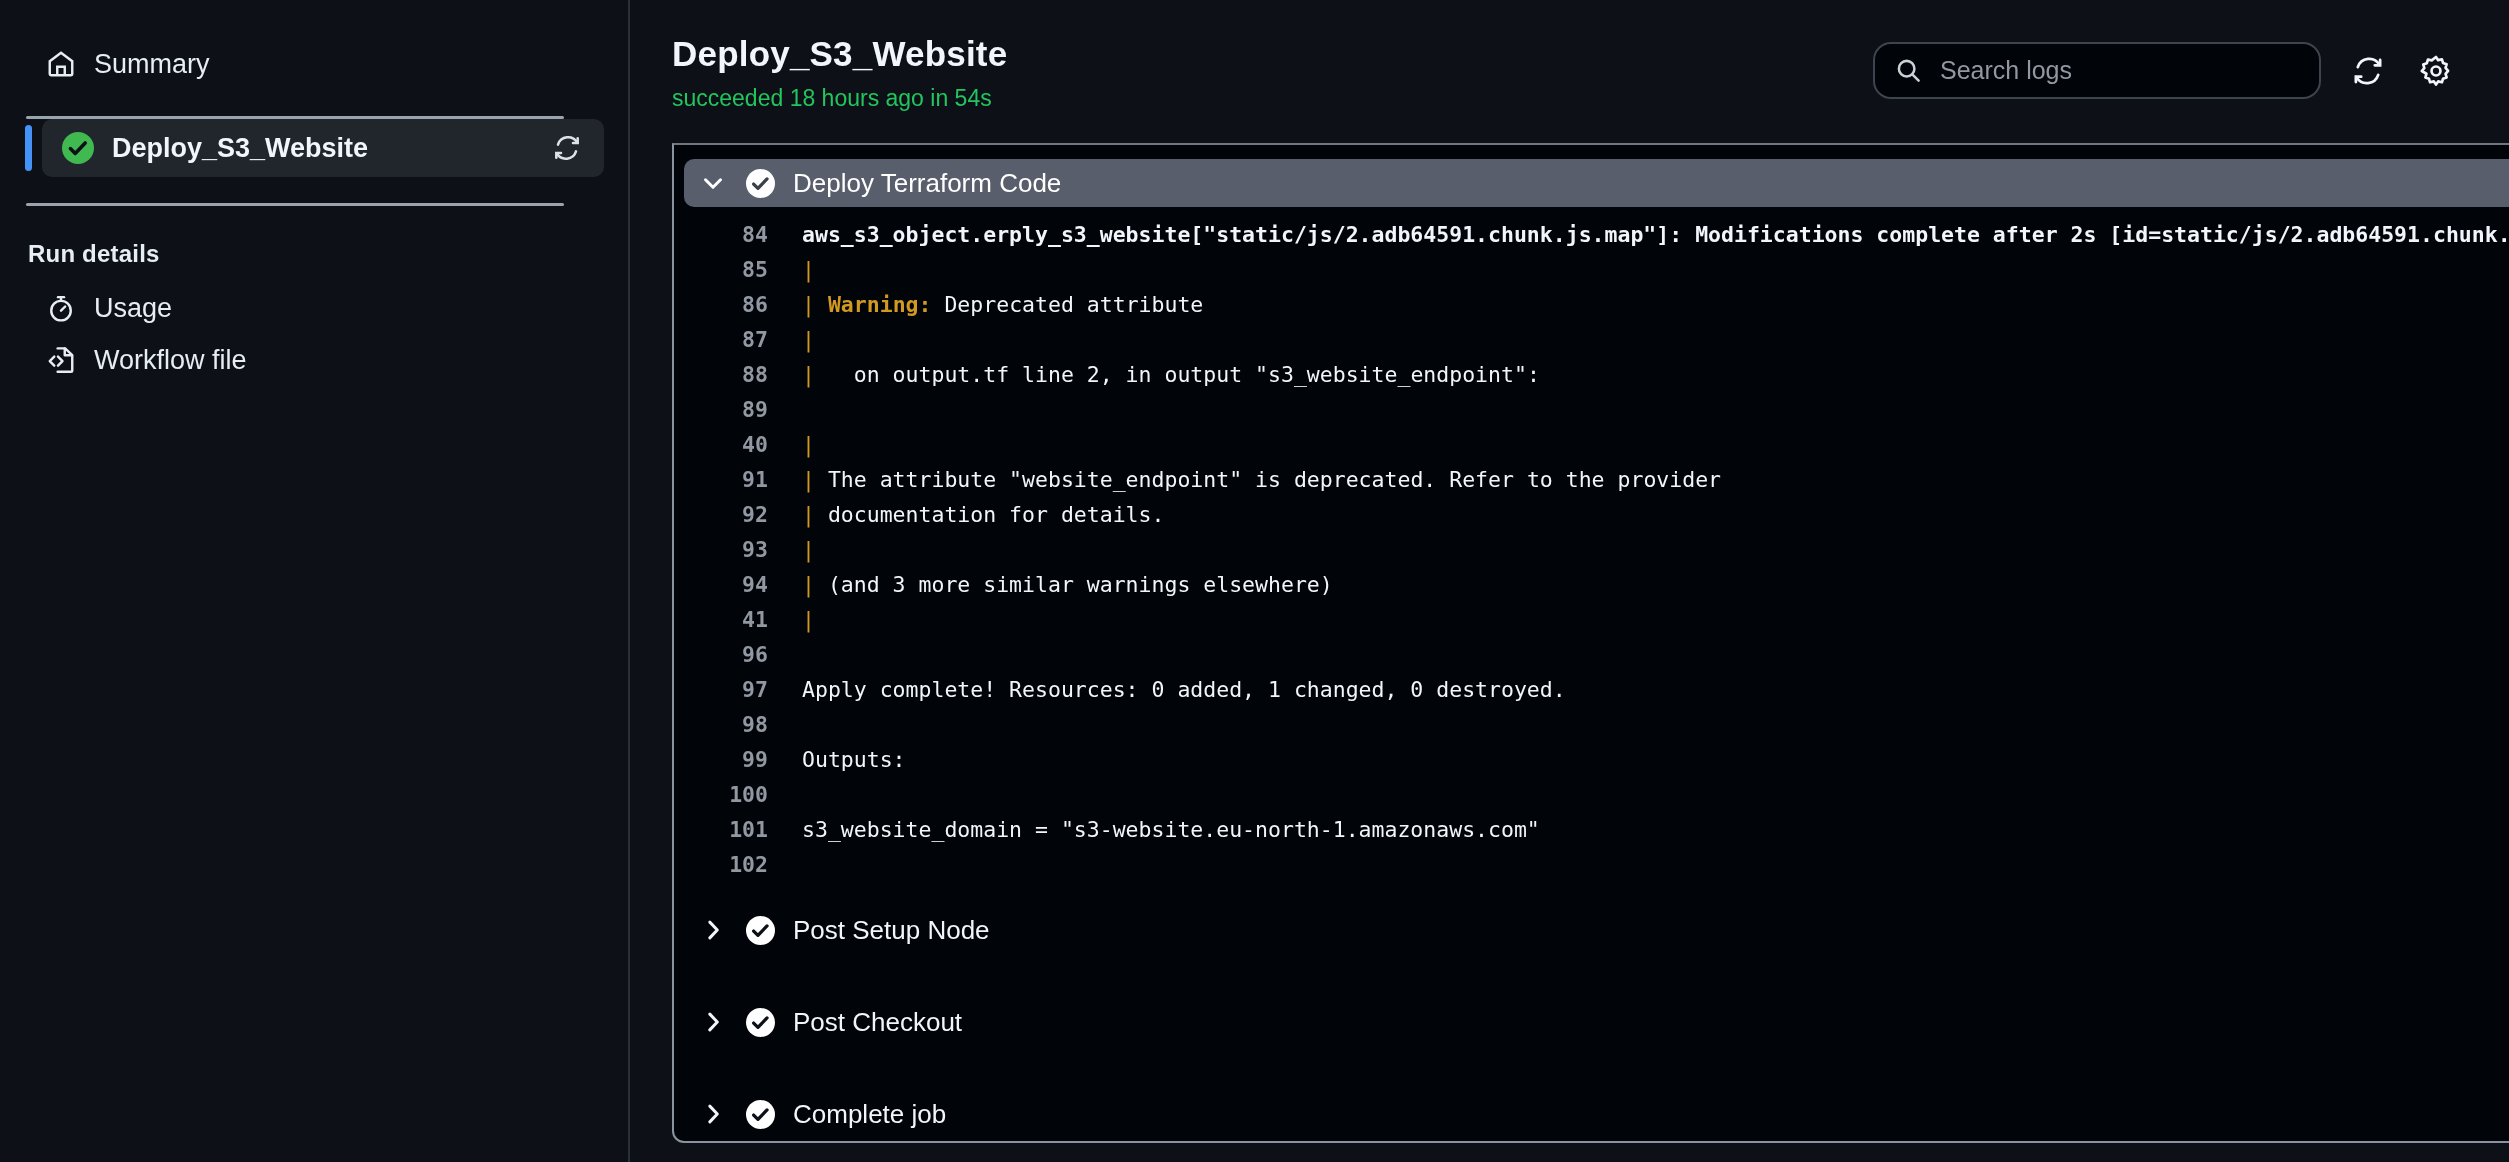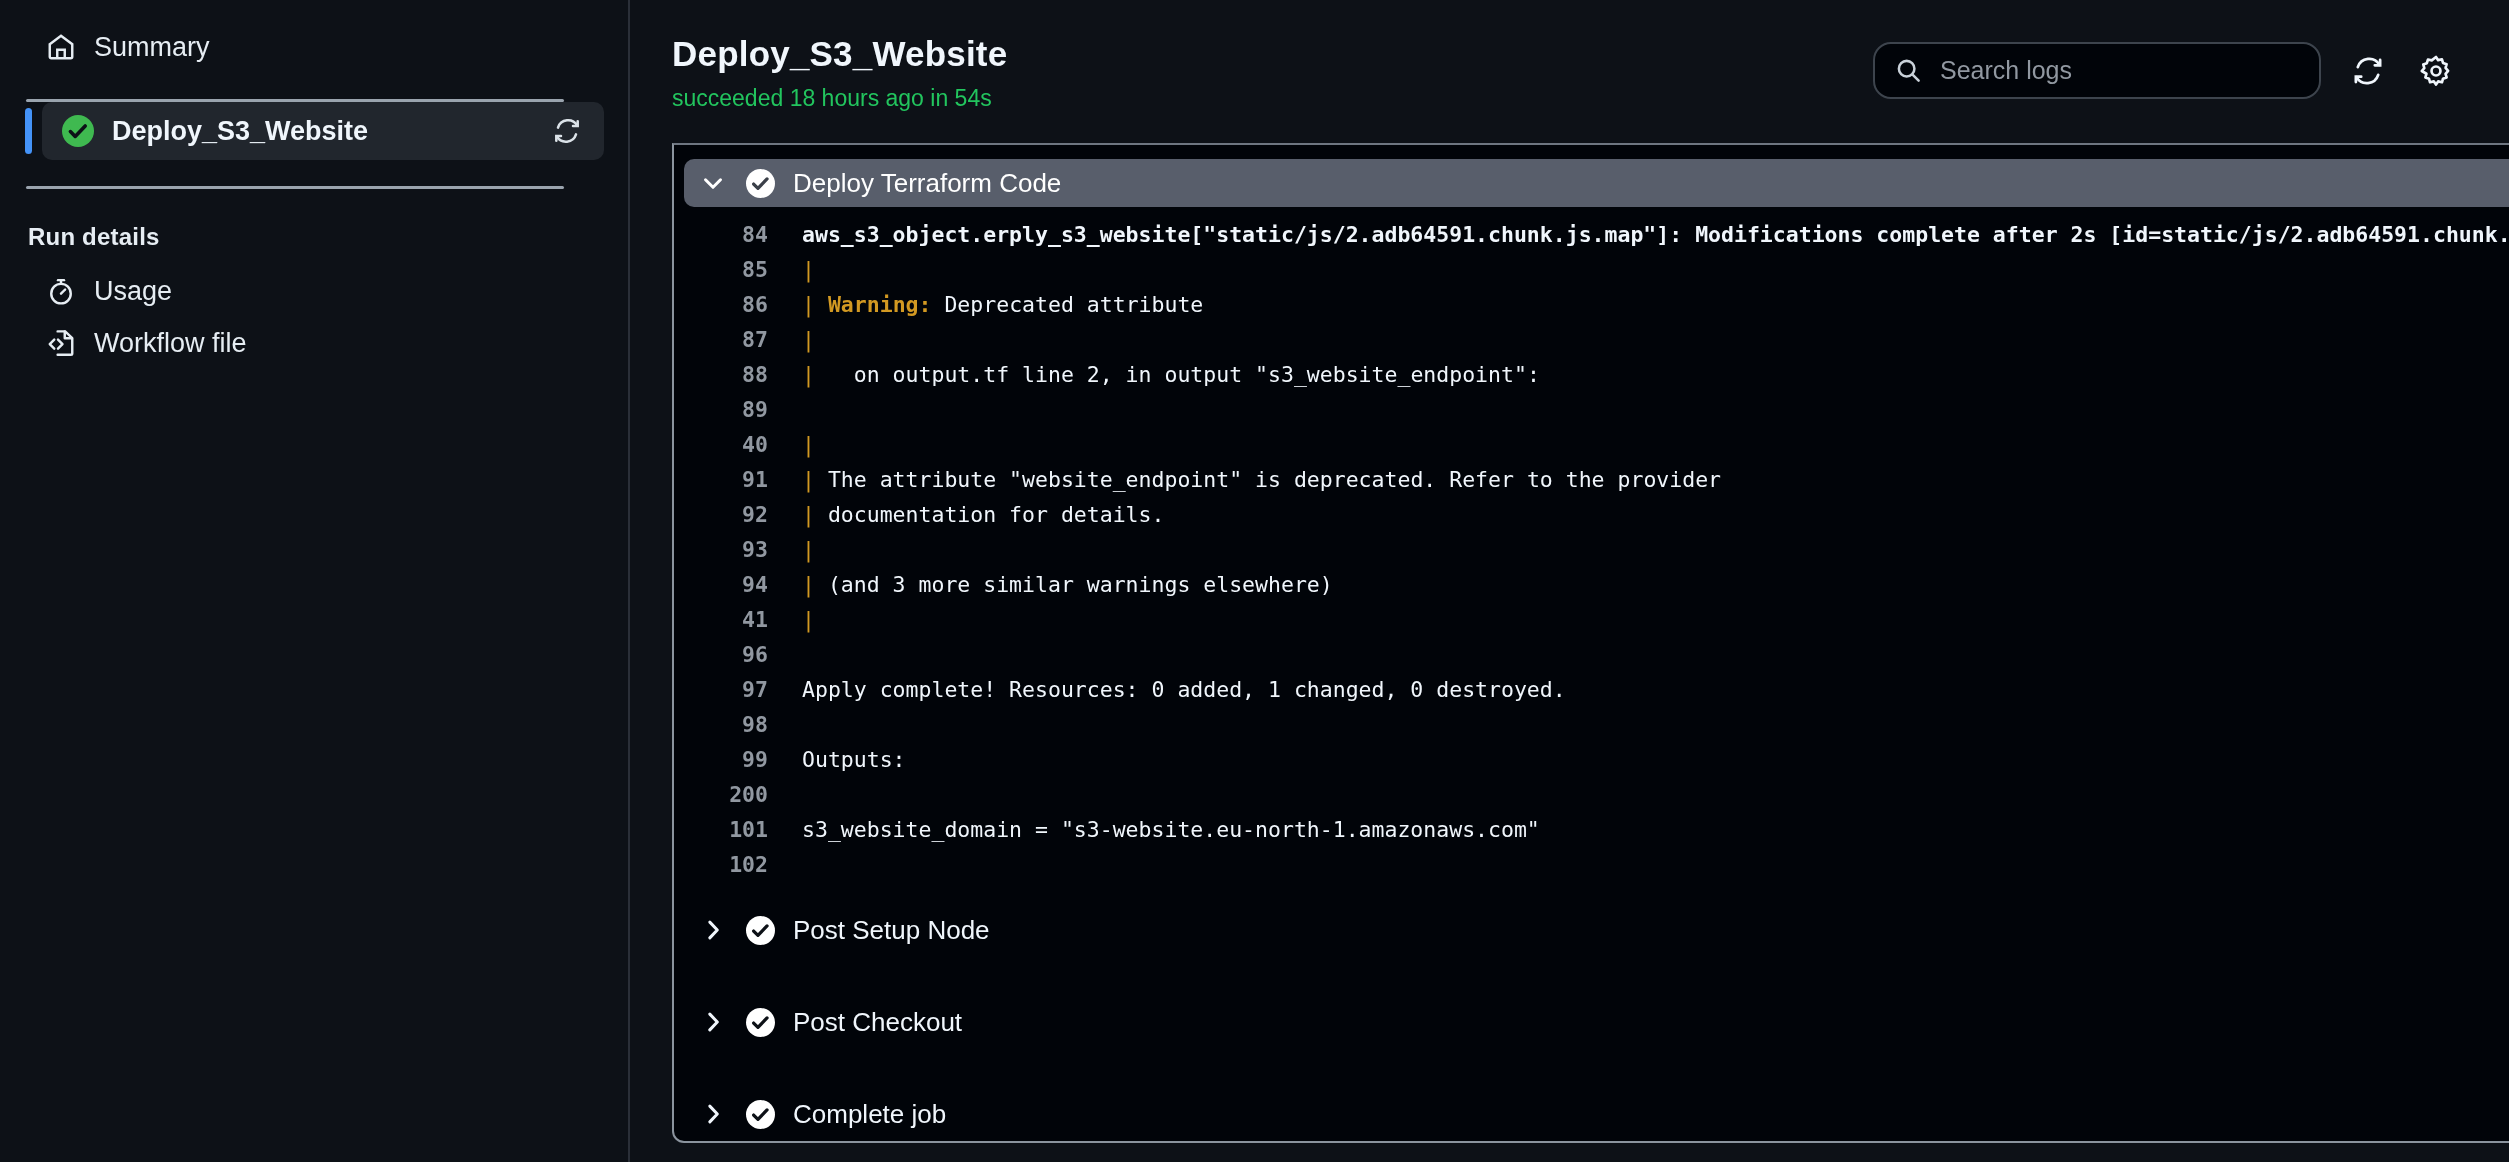--- a/index.html
+++ b/index.html
@@ -9,21 +9,21 @@
     font-family: "Liberation Sans", sans-serif;
     overflow: hidden;
   }
   .app { display: flex; width: 2509px; height: 1162px; }
 
   
   .sidebar {
     width: 630px; height: 1162px;
     background: #0d1117;
     border-right: 2px solid #2a2f38;
-    padding-top: 21px;
+    padding-top: 38px;
     flex: 0 0 630px;
   }
   .side-row {
     display: flex; align-items: center;
     gap: 18px;
     height: 52px;
     margin: 0 24px 0 46px;
     border-radius: 8px;
     color: #e6edf3;
     font-size: 27px;
@@ -343,21 +343,21 @@
           </div>
           <div class="log-line">
             <span class="ln">98</span>
             <span class="tx"></span>
           </div>
           <div class="log-line">
             <span class="ln">99</span>
             <span class="tx">Outputs:</span>
           </div>
           <div class="log-line">
-            <span class="ln">200</span>
+            <span class="ln">100</span>
             <span class="tx"></span>
           </div>
           <div class="log-line">
             <span class="ln">101</span>
             <span class="tx">s3_website_domain = "s3-website.eu-north-1.amazonaws.com"</span>
           </div>
           <div class="log-line">
             <span class="ln">102</span>
           </div>
         </div>

